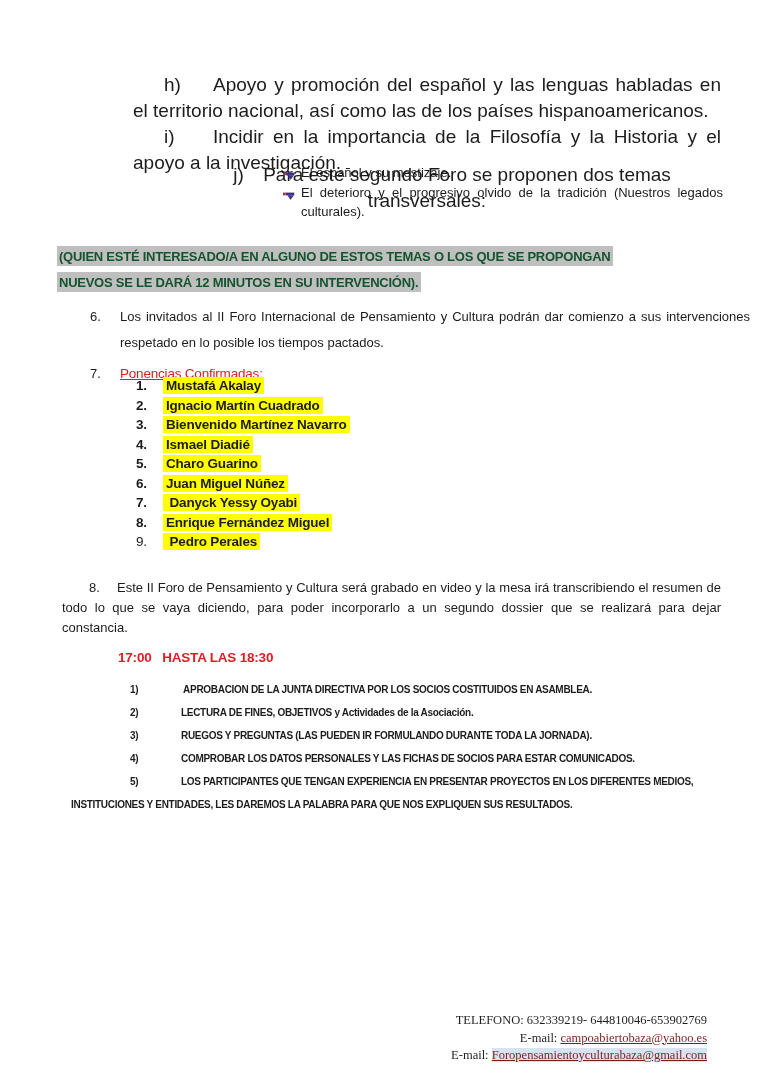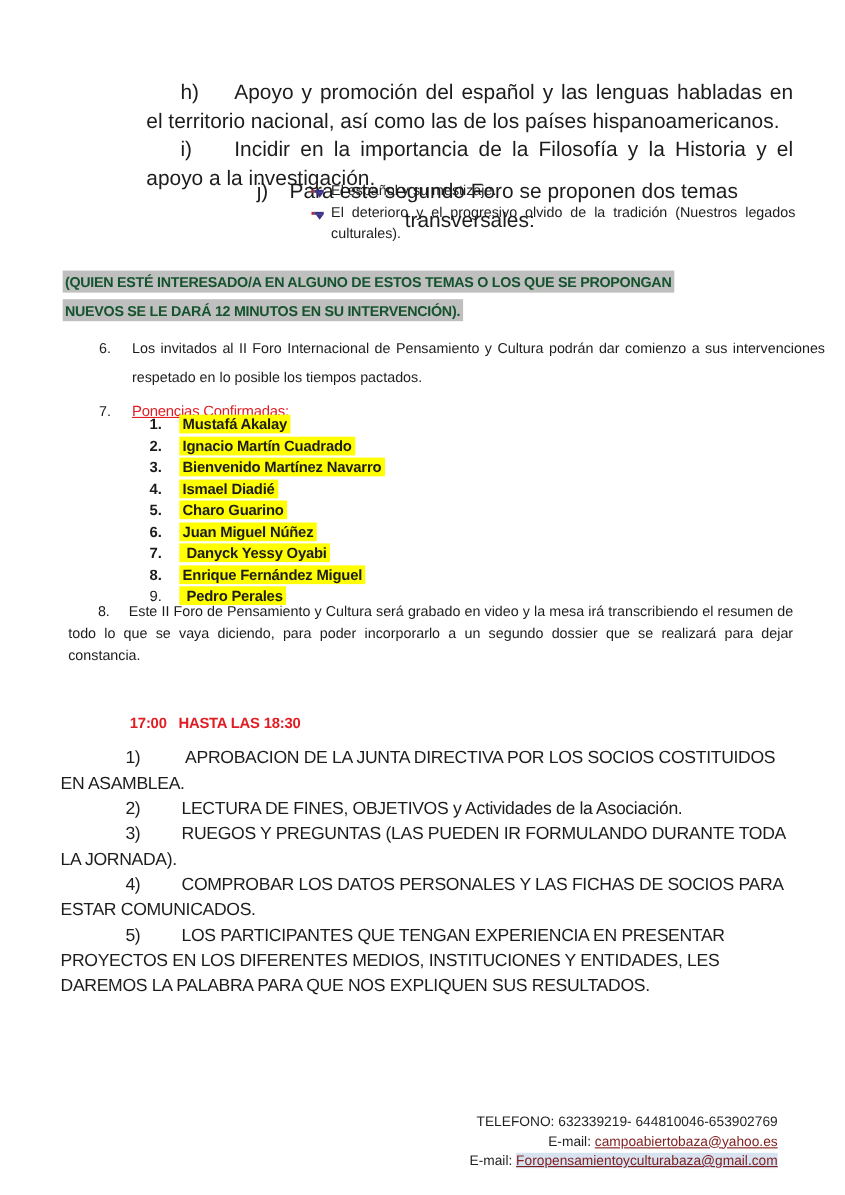--- a/index.html
+++ b/index.html
@@ -53,28 +53,28 @@
   .p-eight{
     left:62px;width:659px;
     font-size:13px;line-height:20px;text-align:justify;text-indent:27px;
   }
   .lbl-eight{display:inline-block;width:28px;text-indent:0;}
   
   .time{left:118px;color:#e11d23;font-weight:bold;font-size:13.5px;white-space:pre-wrap;letter-spacing:-0.2px;}
   
   .agenda{left:55px;width:666px;}
   .agenda-item{
-    font-size:16px;font-weight:normal;letter-spacing:-0.3px;
-    line-height:23px;text-indent:59px;white-space:pre-wrap;
+    font-size:10px;font-weight:bold;letter-spacing:-0.3px;
+    line-height:23px;text-indent:59px;white-space:pre-wrap;margin-left:16px;
   }
   .agenda-lbl{display:inline-block;width:51px;text-indent:0;}
   
   .footer{
     top:1012px;right:61px;text-align:right;
-    font-family:Liberation Sans, sans-serif;
+    font-family:Liberation Serif, serif;
     font-size:12.5px;line-height:17.5px;color:#1f1f1f;margin-left:39px;
   }
   .footer a{color:#7f1d1d;text-decoration:underline;cursor:pointer;}
   .footer a.shaded{background:#d7e3f0;}
 </style>
 </head>
 <body>
 
 <div class="page">
 
@@ -114,21 +114,21 @@
     <div><span class="spk-num">2.</span><span class="hl-yellow">Ignacio Martín Cuadrado</span></div>
     <div><span class="spk-num">3.</span><span class="hl-yellow">Bienvenido Martínez Navarro</span></div>
     <div><span class="spk-num">4.</span><span class="hl-yellow">Ismael Diadié</span></div>
     <div><span class="spk-num">5.</span><span class="hl-yellow">Charo Guarino</span></div>
     <div><span class="spk-num">6.</span><span class="hl-yellow">Juan Miguel Núñez</span></div>
     <div><span class="spk-num">7.</span><span class="hl-yellow"> Danyck Yessy Oyabi</span></div>
     <div><span class="spk-num">8.</span><span class="hl-yellow">Enrique Fernández Miguel</span></div>
     <div><span class="spk-num reg">9.</span><span class="hl-yellow"> Pedro Perales</span></div>
   </div>
 
-  <p class="abs p-eight" style="top:533px"><span class="lbl-eight">8.</span><span>Este II Foro de Pensamiento y Cultura será grabado en video y la mesa irá transcribiendo el resumen de todo lo que se vaya diciendo, para poder incorporarlo a un segundo dossier que se realizará para dejar constancia.</span></p>
+  <p class="abs p-eight" style="top:565px"><span class="lbl-eight">8.</span><span>Este II Foro de Pensamiento y Cultura será grabado en video y la mesa irá transcribiendo el resumen de todo lo que se vaya diciendo, para poder incorporarlo a un segundo dossier que se realizará para dejar constancia.</span></p>
 
   <p class="abs time" style="top:636px">17:00   HASTA LAS 18:30</p>
 
   <div class="abs agenda" style="top:678px">
     <div class="agenda-item"><span class="agenda-lbl">1)</span><span> APROBACION DE LA JUNTA DIRECTIVA POR LOS SOCIOS COSTITUIDOS EN ASAMBLEA.</span></div>
     <div class="agenda-item"><span class="agenda-lbl">2)</span><span>LECTURA DE FINES, OBJETIVOS y Actividades de la Asociación.</span></div>
     <div class="agenda-item"><span class="agenda-lbl">3)</span><span>RUEGOS Y PREGUNTAS (LAS PUEDEN IR FORMULANDO DURANTE TODA LA JORNADA).</span></div>
     <div class="agenda-item"><span class="agenda-lbl">4)</span><span>COMPROBAR LOS DATOS PERSONALES Y LAS FICHAS DE SOCIOS PARA ESTAR COMUNICADOS.</span></div>
     <div class="agenda-item"><span class="agenda-lbl">5)</span><span>LOS PARTICIPANTES QUE TENGAN EXPERIENCIA EN PRESENTAR PROYECTOS EN LOS DIFERENTES MEDIOS, INSTITUCIONES Y ENTIDADES, LES DAREMOS LA PALABRA PARA QUE NOS EXPLIQUEN SUS RESULTADOS.</span></div>
   </div>

